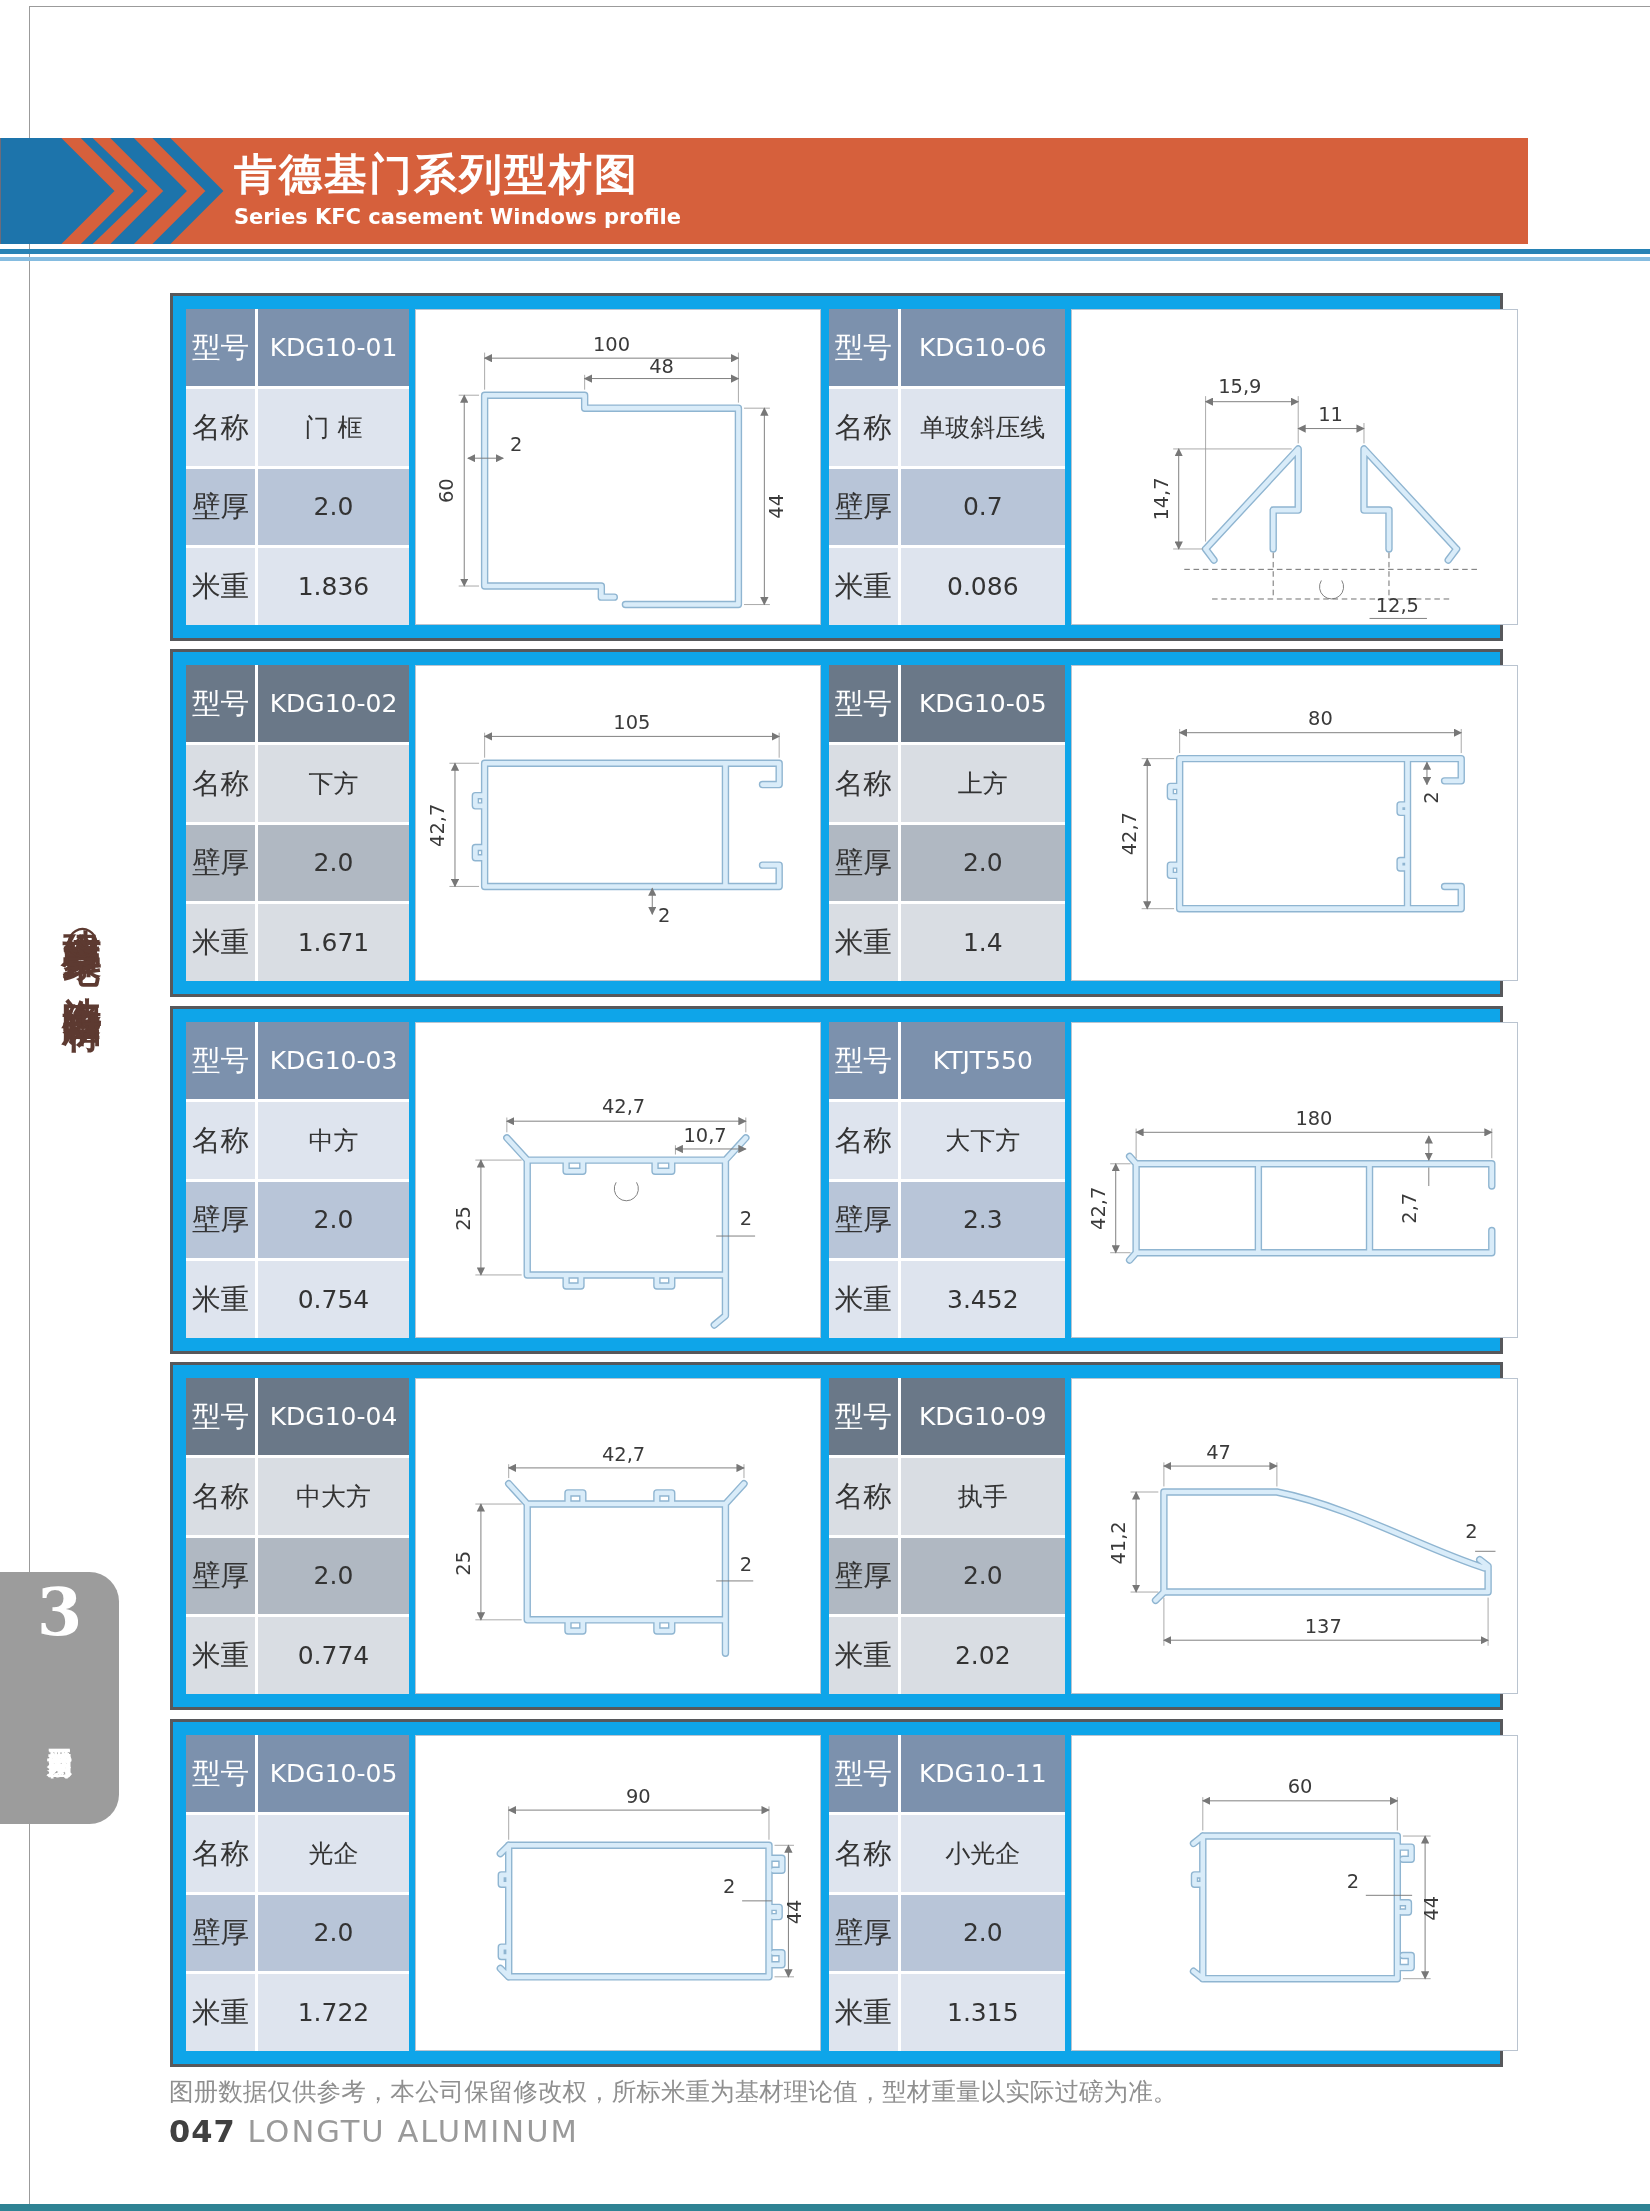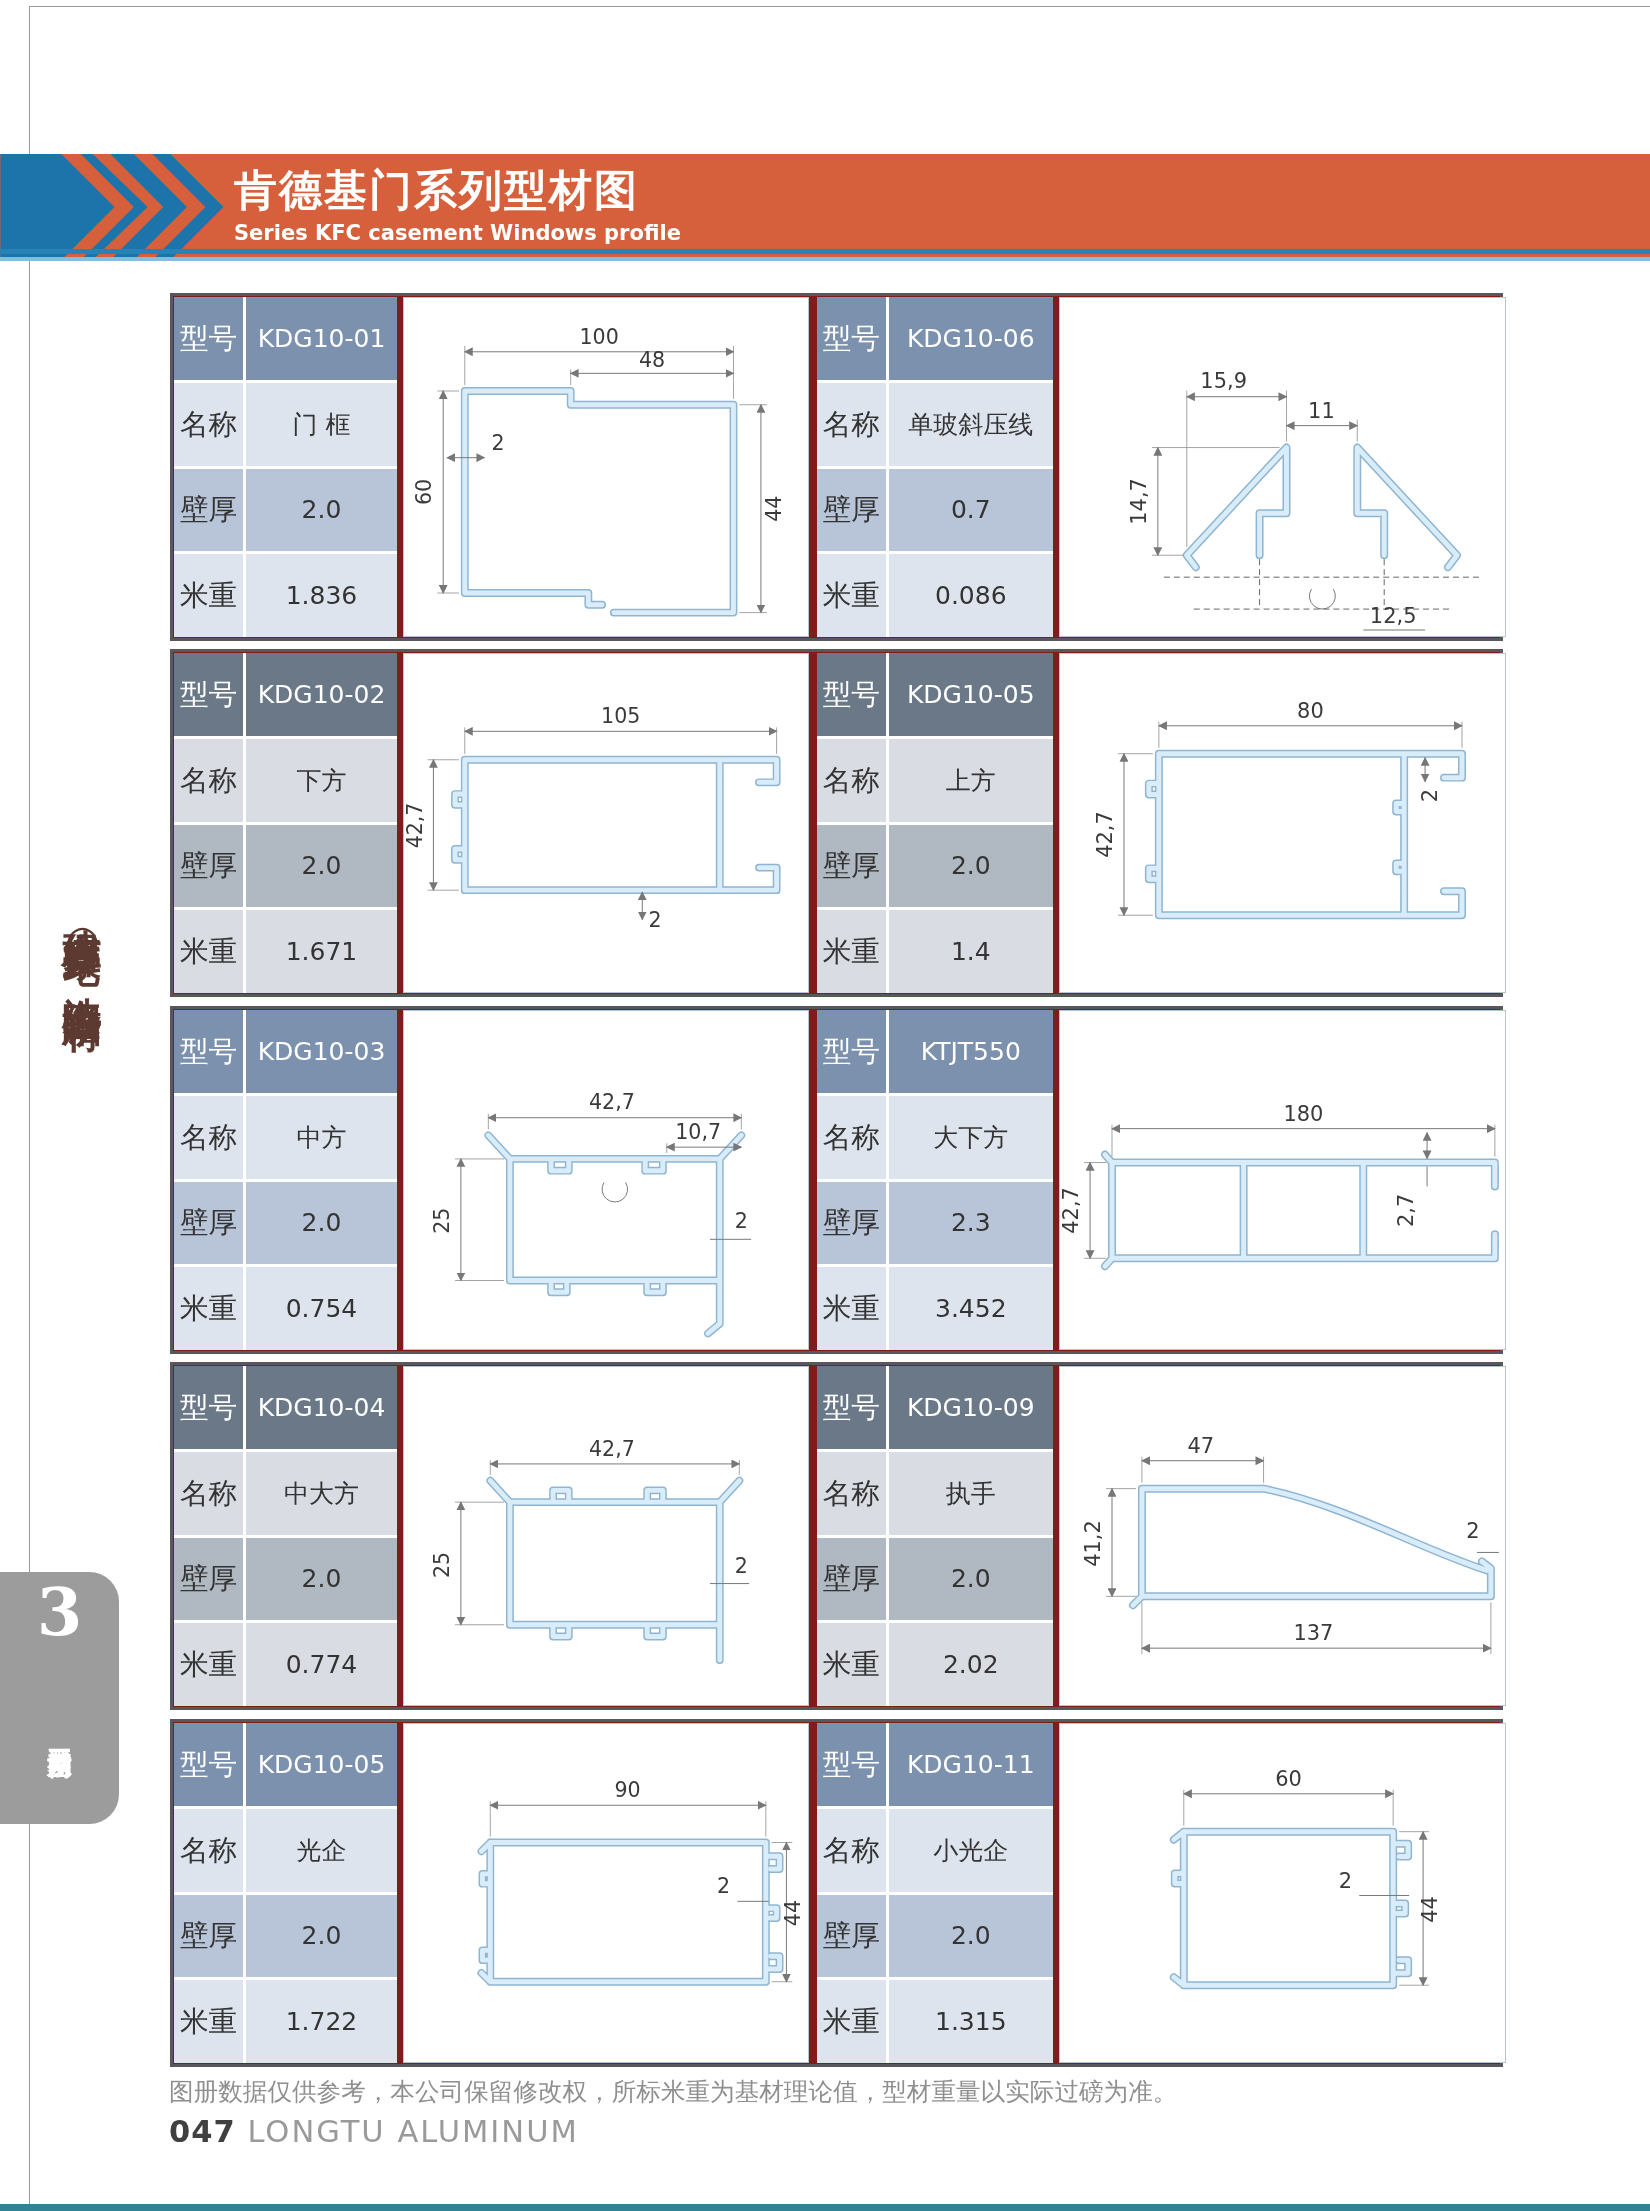--- a/index.html
+++ b/index.html
@@ -1,37 +1,37 @@
 <!DOCTYPE html>
 <html><head>
 <meta charset="utf-8">
 <style>
   html,body{margin:0;padding:0;background:#fff;}
   body{width:1650px;height:2211px;position:relative;font-family:"DejaVu Sans","Liberation Sans",sans-serif;overflow:hidden;}
   
   .frame-v{position:absolute;left:28.6px;top:5.9px;width:1px;height:2198px;background:#9b9b9b;}
   .frame-h{position:absolute;left:28.6px;top:5.9px;width:1621px;height:1px;background:#9b9b9b;}
   
-  .band{position:absolute;left:0;top:138px;width:1650px;height:106px;background:#d6603c;margin-top:16px;}
+  .band{position:absolute;left:0;top:138px;width:1528px;height:106px;background:#d6603c;}
   .band svg{position:absolute;left:0;top:0;}
   .band .titles{position:absolute;left:234px;top:7.9px;color:#fff;}
   .band .t1{font-size:43px;font-weight:bold;letter-spacing:2px;line-height:57px;}
   .band .t2{font-size:21px;font-weight:bold;line-height:29.6px;}
   .stripe1{position:absolute;left:0;top:249px;width:1650px;height:4.9px;background:#2782b5;}
   .stripe2{position:absolute;left:0;top:257px;width:1650px;height:3.9px;background:#85bce0;}
   
   .vtext{position:absolute;left:55px;top:898px;height:493px;writing-mode:vertical-rl;
          font-size:39px;font-weight:bold;color:#5d3a31;letter-spacing:3.9px;}
   .sidetab{position:absolute;left:0;top:1572px;width:119px;height:252px;background:#9c9c9c;
            border-radius:0 29.6px 29.6px 0;color:#fff;text-align:center;z-index:3;}
   .sidetab .num{font-family:"DejaVu Serif","Liberation Serif",serif;font-size:65px;font-weight:bold;line-height:73px;margin-top:3.9px;}
   .sidetab .vt{writing-mode:vertical-rl;font-size:24.6px;font-weight:bold;letter-spacing:1px;line-height:119px;height:167px;margin:0 auto;}
   
   .rowband{position:absolute;left:170px;width:1333px;height:348px;border:3px solid #57585b;
-           background:#7f1d1d;box-sizing:border-box;display:flex;padding:1px;}
+           background:#0ea5e9;box-sizing:border-box;display:flex;padding:13px;}
   .card{display:flex;height:100%;}
   .card.right{margin-left:7.9px;}
   .ptable{display:grid;grid-template-columns:69px 1fr;grid-auto-rows:1fr;gap:3px;height:100%;background:#fff;}
   .card.left .ptable{width:223px;}
   .card.right .ptable{width:236px;}
   .cell{display:flex;align-items:center;justify-content:center;font-size:28.6px;color:#333;}
   .cell.value{font-size:25px;}
   .theme-blue .head{background:#7c91ad;color:#fff;}
   .theme-blue .lite{background:#dee4ee;}
   .theme-blue .mid{background:#b8c5d8;}

